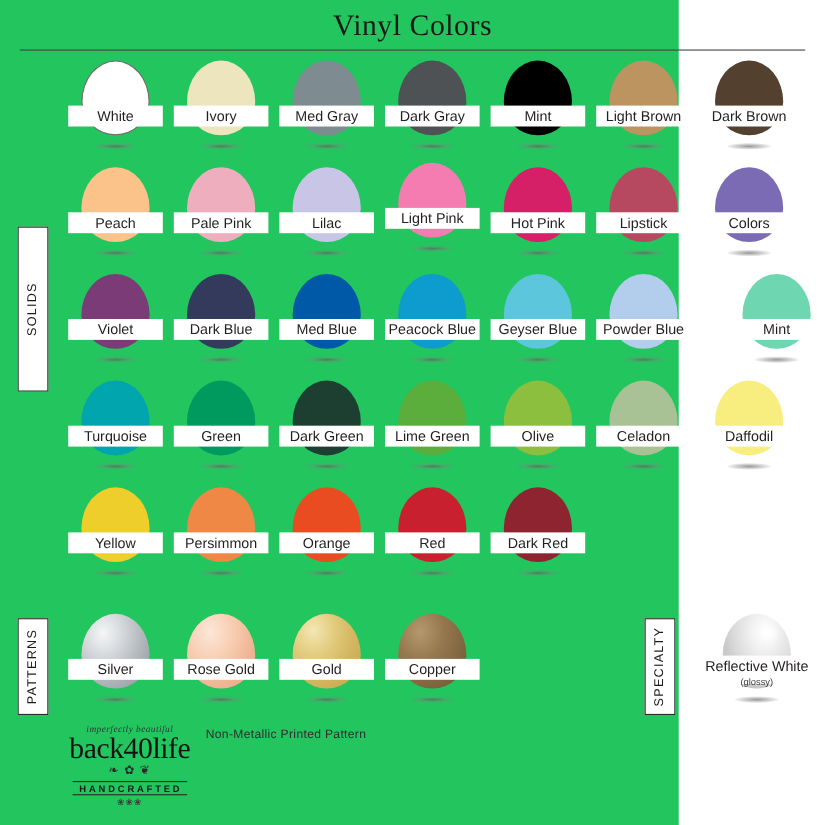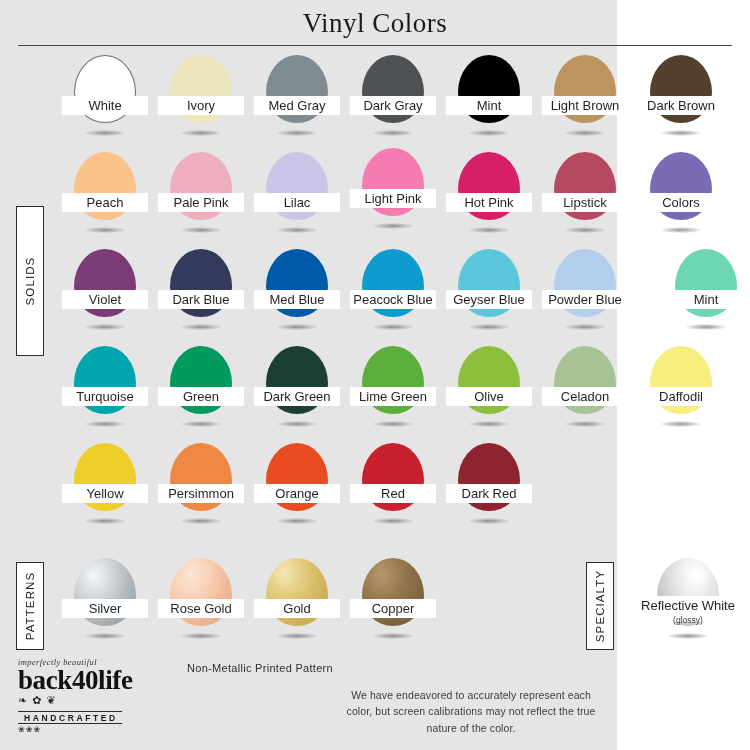--- a/index.html
+++ b/index.html
@@ -6,21 +6,21 @@
   html, body {
     margin: 0; padding: 0;
     width: 750px; height: 750px;
     background: #ffffff;
     font-family: "Liberation Sans", sans-serif;
     overflow: hidden;
   }
   #page {
     position: relative;
     width: 617px; height: 750px;
-    background: #e5e5e5;
+    background: #22c55e;
   }
 
   
   #title {
     position: absolute;
     top: 8px; left: 0; width: 750px;
     text-align: center;
     font-family: "Liberation Serif", "DejaVu Serif", serif;
     font-size: 27px;
     color: #1a1a1a;
@@ -128,36 +128,36 @@
     line-height: 1.55;
     color: #3d3d3d;
     letter-spacing: 0.1px;
   }
 
   
   #logo {
     position: absolute;
     left: 18px; bottom: 16px;
     width: 200px;
+    text-align: center;
     color: #1a1a1a;
   }
   #logo-tag {
     font-family: "Liberation Serif", serif;
     font-style: italic;
     font-size: 8.5px;
     letter-spacing: 0.4px;
     color: #333;
   }
   #logo-name {
     font-family: "Liberation Serif", "DejaVu Serif", serif;
     font-size: 27px;
     line-height: 1.02;
     letter-spacing: -0.4px;
     color: #111;
-    font-weight: bold;
   }
   #logo-flourish {
     font-size: 11px;
     letter-spacing: 1px;
     color: #2a2a2a;
     margin-top: -1px;
   }
   #logo-hand {
     font-size: 8.5px;
     font-weight: bold;
@@ -503,21 +503,20 @@
           <div class="band" style="height: 26px; top: 38px;"></div>
           <div class="blob-label" style="top: 38px;">Reflective White</div>
           <div id="sub-label">(glossy)</div>
           <div class="shadow"></div>
         </div>
       </div>
     </div>
 
   <div class="caption" style="left:150px; top:662px; width:220px; text-align:center;">Non-Metallic Printed Pattern</div>
 
-  <div id="disclaimer">We have endeavored to accurately represent each color, but screen calibrations may not reflect the true nature of the color.</div>
 
   <div id="logo">
     <div id="logo-tag">imperfectly beautiful</div>
     <div id="logo-name">back40life</div>
     <div id="logo-flourish">❧&nbsp;✿&nbsp;❦</div>
     <div><span id="logo-hand">HANDCRAFTED</span></div>
     <div id="logo-tail">❀❀❀</div>
   </div>
 
 </div>

